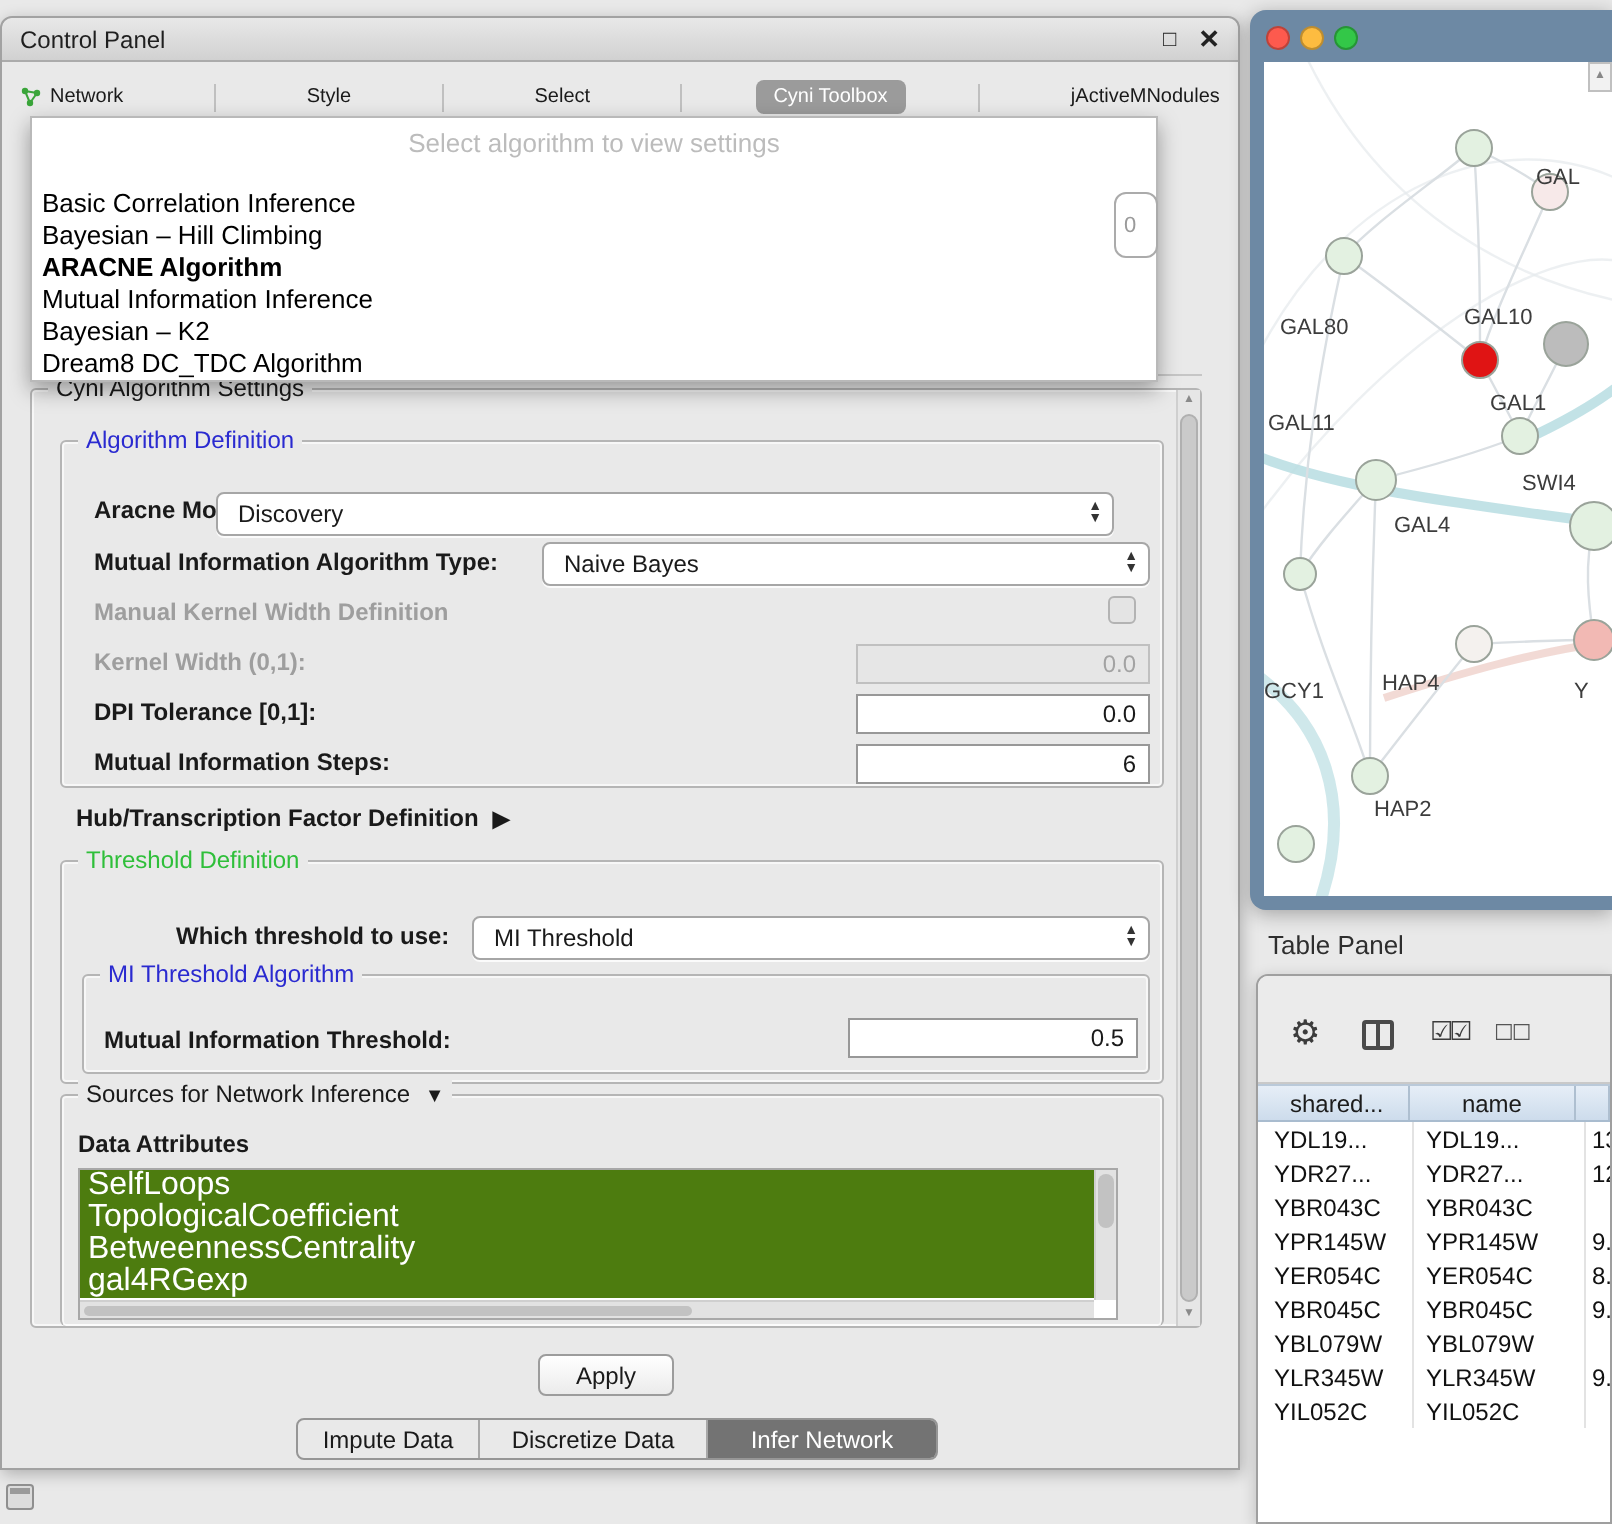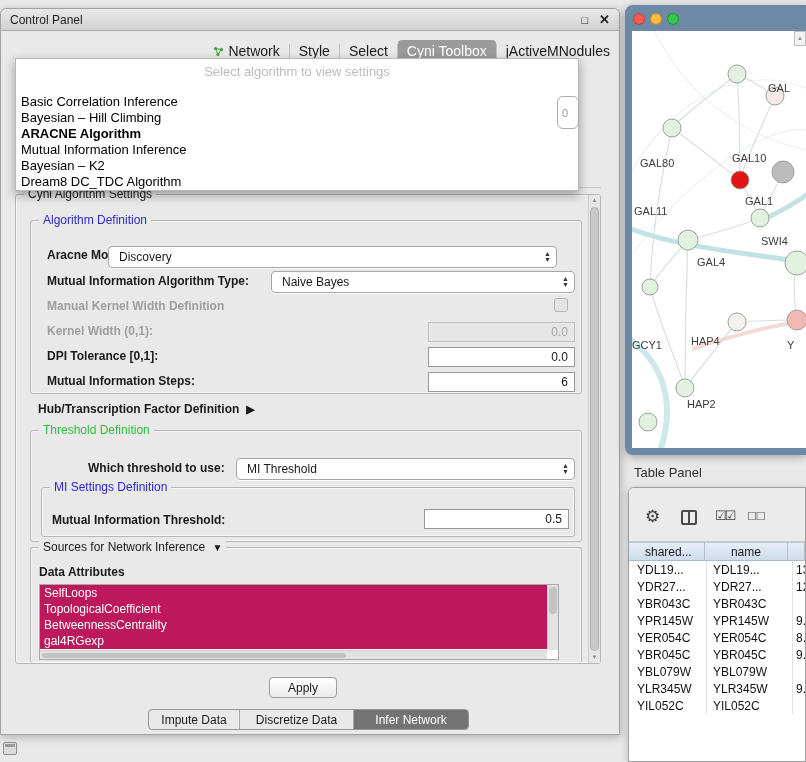--- a/index.html
+++ b/index.html
@@ -7,21 +7,21 @@
   #app { position:relative; width:806px; height:762px; background:#e9e9e9; overflow:hidden; font-size:12px; color:#1a1a1a; }
 
   
   #cp-window { position:absolute; left:0; top:8px; width:620px; height:727px; background:#e9e9e9; border:1px solid #a2a2a2; border-radius:6px 6px 0 0; box-shadow:1px 2px 8px rgba(0,0,0,0.25); }
   #cp-titlebar { position:absolute; top:0; left:0; right:0; height:22px; background:linear-gradient(#e8e8e8,#d1d1d1); border-bottom:1px solid #ababab; border-radius:6px 6px 0 0; display:flex; align-items:center; padding:0 9px; }
   #cp-title { font-size:12px; color:#1f1f1f; }
   .titlebar-btns { margin-left:auto; display:flex; gap:11px; color:#222; align-items:center; }
   .tb-min { font-size:11px; }
   .tb-close { font-weight:bold; font-size:13px; }
 
-  .tab-bar { position:absolute; top:31px; left:0; width:100%; display:flex; justify-content:flex-end; align-items:center; font-size:14px; }
+  .tab-bar { position:absolute; top:31px; left:0; width:100%; display:flex; justify-content:space-between; align-items:center; font-size:10px; }
   .tab { padding:3px 9px; display:flex; align-items:center; gap:4px; white-space:nowrap; }
   .tab.selected { background:#9b9b9b; color:#fff; border-radius:4px; }
   .tab-sep { width:1px; height:14px; background:#c0c0c0; }
 
   #hidden-border { position:absolute; left:14px; top:178px; width:586px; height:1px; background:#c6c6c6; }
 
   
   #algo-popup { position:absolute; left:14px; top:49px; width:564px; height:133px; background:#fff; border:1px solid #b9b9b9; box-shadow:0 4px 10px rgba(0,0,0,0.35); z-index:20; }
   #algo-popup .ph { margin-top:5px; text-align:center; color:#bcbcbc; font-size:13px; height:16px; }
   .popup-items { margin-top:14px; }
@@ -49,21 +49,21 @@
   .vscroll { position:absolute; width:12px; background:#e6e6e6; border-left:1px solid #cfcfcf; }
   .vscroll .up, .vscroll .dn { position:absolute; left:0; right:0; height:11px; font-size:6px; color:#8a8a8a; text-align:center; line-height:11px; }
   .vscroll .dn { bottom:0; }
   .vscroll .thumb { position:absolute; left:1px; right:1px; top:12px; bottom:12px; background:#cacaca; border:1px solid #b0b0b0; border-radius:6px; }
 
   .hub-row { position:absolute; font-weight:bold; font-size:12px; display:flex; align-items:center; gap:7px; }
   .hub-row .arrow { font-size:11px; }
 
   
   #attr-list { position:absolute; background:#fff; border:1px solid #a8a8a8; overflow:hidden; }
-  .attr-item { height:16px; line-height:16px; padding-left:4px; background:#be185d; color:#fff; font-size:12px; width:calc(100% - 11px); white-space:nowrap; }
+  .attr-item { height:16px; line-height:16px; padding-left:4px; background:#4d7c0f; color:#fff; font-size:16px; width:calc(100% - 11px); white-space:nowrap; }
   #attr-vscroll { position:absolute; top:0; right:0; bottom:9px; width:11px; background:#e2e2e2; border-left:1px solid #cfcfcf; }
   #attr-vscroll .thumb { position:absolute; left:1px; right:1px; top:2px; height:42%; background:#c2c2c2; border-radius:4px; }
   #attr-hscroll { position:absolute; left:0; right:11px; bottom:0; height:9px; background:#e2e2e2; border-top:1px solid #cfcfcf; }
   #attr-hscroll .thumb { position:absolute; top:2px; left:2px; width:60%; height:5px; background:#c2c2c2; border-radius:3px; }
 
   #apply-btn { position:absolute; left:268px; top:668px; width:68px; height:21px; background:linear-gradient(#ffffff,#ebebeb); border:1px solid #9c9c9c; border-radius:4px; font-size:12px; display:flex; align-items:center; justify-content:center; }
 
   #bottom-tabs { position:absolute; left:147px; top:700px; height:21px; display:flex; border:1px solid #969696; border-radius:4px; overflow:hidden; background:#e9e9e9; }
   .btab { display:flex; align-items:center; justify-content:center; font-size:12px; border-right:1px solid #a8a8a8; }
   .btab:last-child { border-right:none; }
@@ -229,21 +229,21 @@
         <span class="lbl" style="left:57px; top:30px;">Which threshold to use:</span>
         <div class="combo" style="left:205px; top:27px; width:339px;">
           <span>MI Threshold</span>
           <span class="arrows">
             <span>▲</span>
             <span>▼</span>
           </span>
         </div>
 
         <div class="group" style="left:10px; top:56px; width:534px; height:50px;">
-          <span class="gtitle blue" style="background:#e9e9e9;">MI Settings Definition</span>
+          <span class="gtitle blue" style="background:#e9e9e9;">MI Threshold Algorithm</span>
           <span class="lbl" style="left:10px; top:25px;">Mutual Information Threshold:</span>
           <div class="field" style="left:382px; top:21px; width:145px;">
             <span>0.5</span>
           </div>
         </div>
       </div>
 
       <div class="group" style="left:14px; top:352px; width:552px; height:116px; border-bottom:none;">
         <span class="gtitle" style="font-weight:normal;">
           <span>Sources for Network Inference</span>

